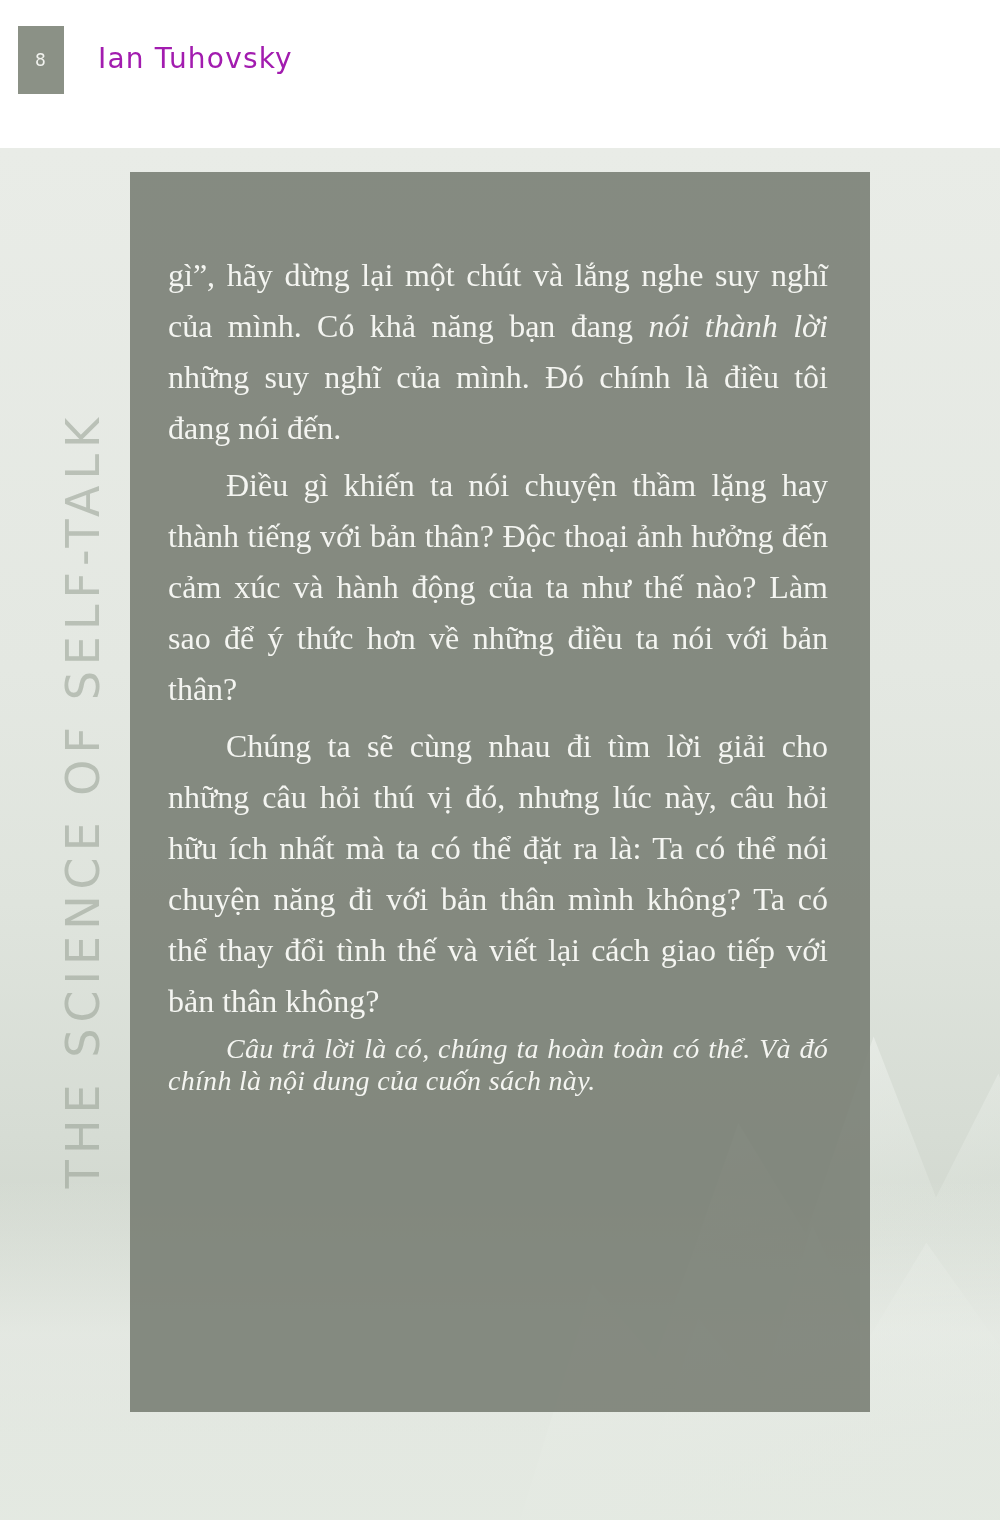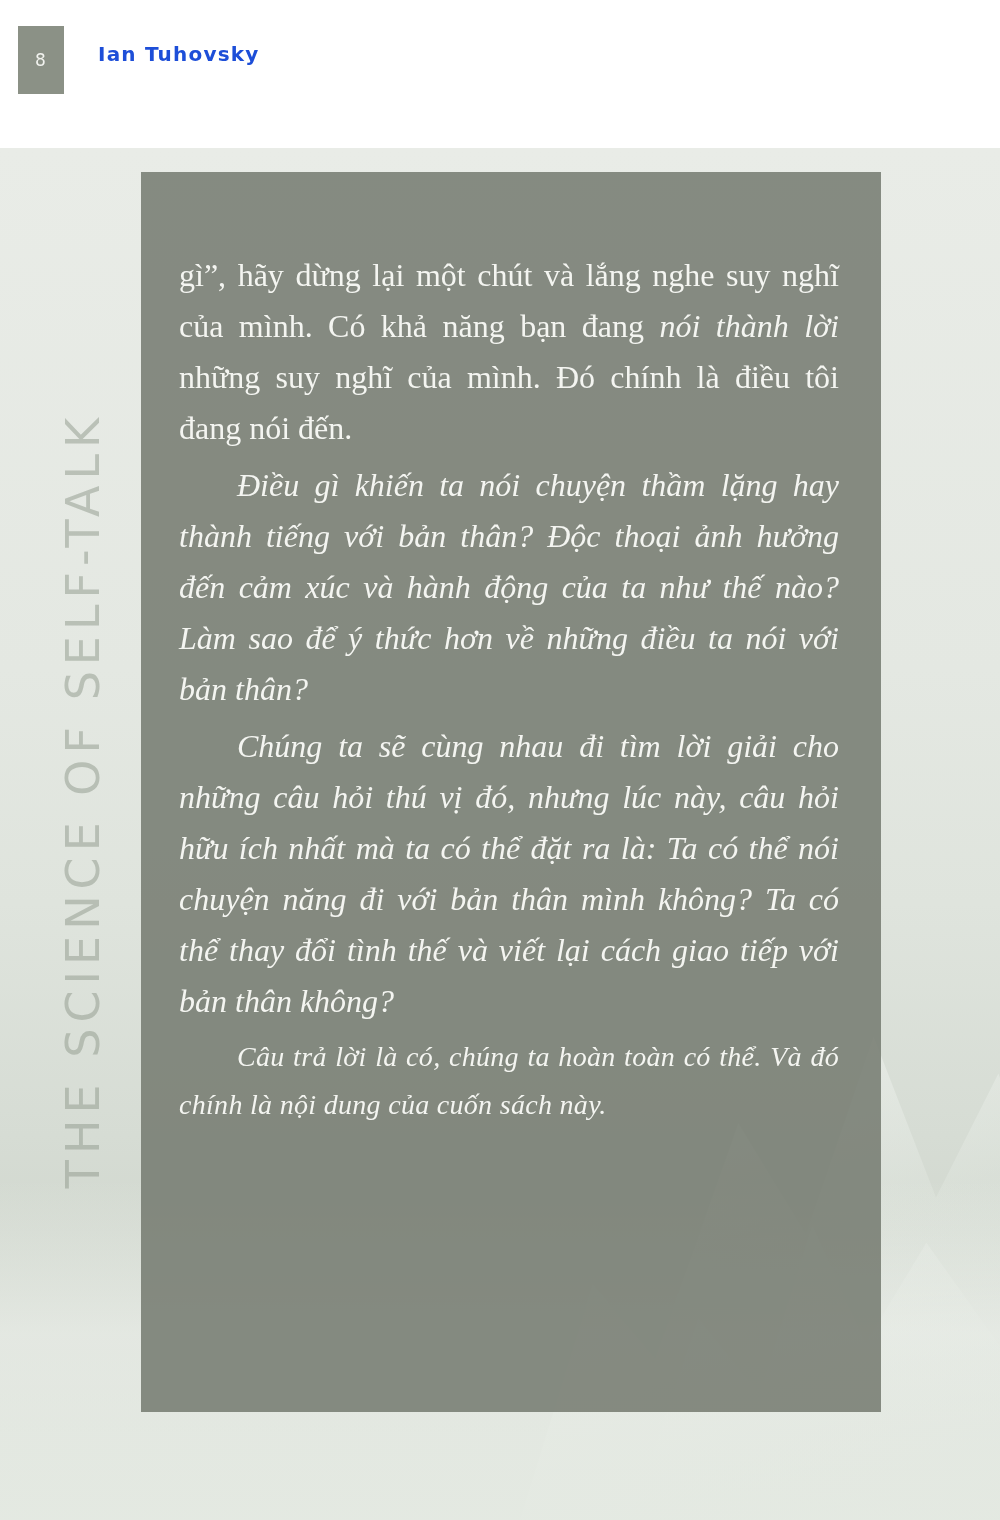--- a/index.html
+++ b/index.html
@@ -45,24 +45,23 @@
     font-family: "DejaVu Sans", sans-serif;
     font-size: 17px;
     letter-spacing: 1px;
     margin-top: 24px;
   }
   #author-name {
     position: absolute;
     left: 98px;
     top: 42px;
     font-family: "DejaVu Sans", sans-serif;
-    font-size: 20px;
+    font-size: 28px;
     letter-spacing: 1.2px;
-    color: #1d4ed8;
-    font-weight: bold;
+    color: #a21caf;
   }
 
   
   #photo-band {
     position: absolute;
     left: 0;
     top: 148px;
     width: 1000px;
     height: 1372px;
     background:
@@ -116,21 +115,21 @@
     font-family: "DejaVu Sans", sans-serif;
     font-size: 46px;
     letter-spacing: 6px;
     color: rgba(150,158,146,0.55);
     text-transform: uppercase;
   }
 
   
   #text-panel {
     position: absolute;
-    left: 141px;
+    left: 130px;
     top: 172px;
     width: 740px;
     height: 1240px;
     background: rgba(116,122,112,0.86);
   }
 
   #body-copy {
     position: absolute;
     left: 38px;
     top: 78px;
@@ -139,29 +138,28 @@
     font-family: "Liberation Serif", serif;
     font-size: 32px;
     line-height: 51px;
     text-align: justify;
   }
   #body-copy p {
     margin: 0 0 6px 0;
   }
   .indent {
     text-indent: 58px;
-    font-style: italic;
   }
   .italic {
     font-style: italic;
   }
   .closing {
     font-style: italic;
     font-size: 28px;
-    line-height: 48px;
+    line-height: 32px;
     letter-spacing: 0.3px;
     text-indent: 58px;
     margin-top: 26px;
   }
 </style>
 </head>
 <body>
 
 <div id="page">
 

